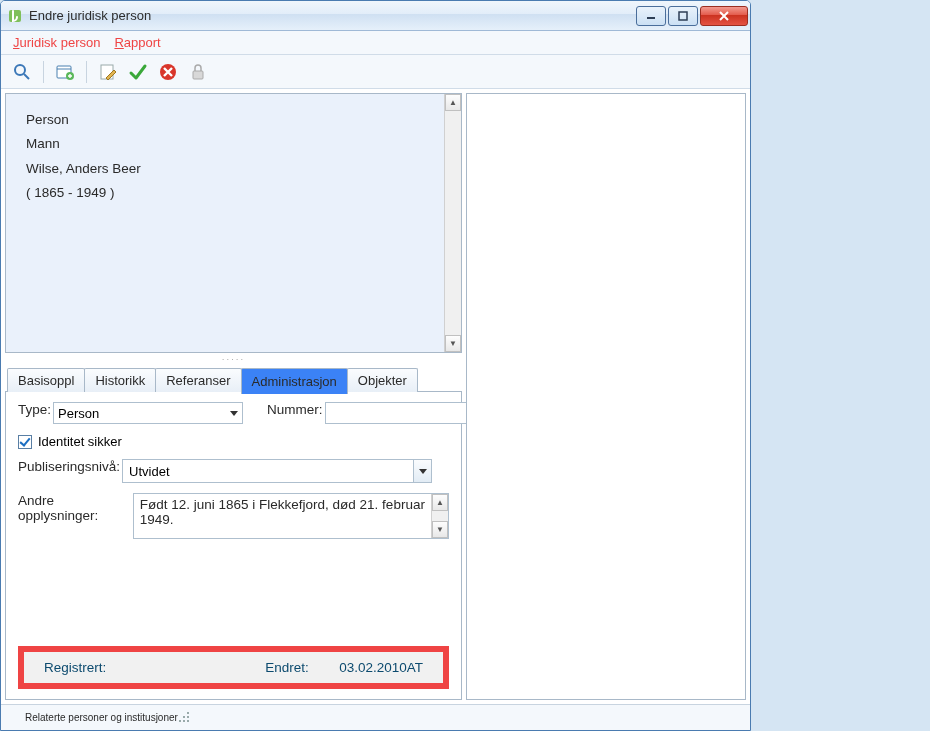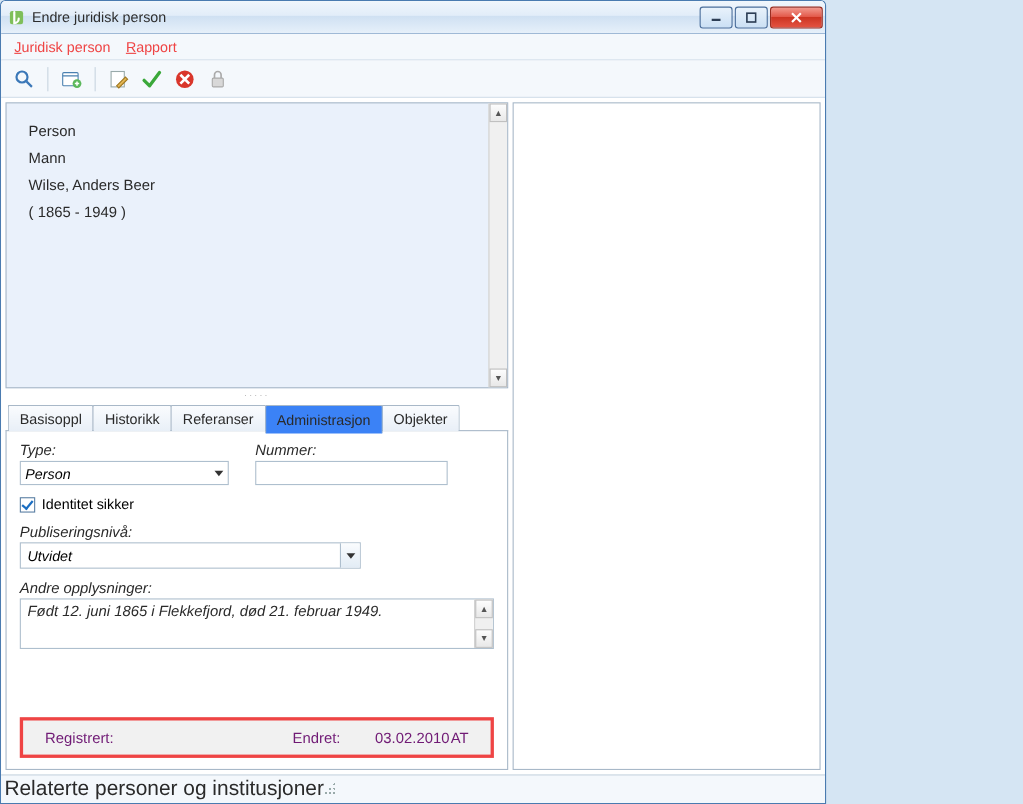--- a/index.html
+++ b/index.html
@@ -179,21 +179,21 @@
     padding: 10px 12px;
     flex: 1;
     display: flex; flex-direction: column;
     gap: 10px;
   }
 
   .form-row {
     display: flex;
     gap: 24px;
   }
-  .fld { display: flex; flex-direction: column; gap: 2px; font-style: italic; }
+  .fld { display: flex; flex-direction: row; gap: 2px; }
   .lbl { color: #2a2a2a; font-size: 13.5px; }
   .select, .textinput, .textarea, .combo {
     border: 1px solid #aebfce;
     background: #fff;
     font: inherit;
     padding: 2px 4px;
   }
   .select {
     width: 190px; height: 22px;
     display: flex; align-items: center; justify-content: space-between;
@@ -246,45 +246,45 @@
     color: #2a2a2a;
   }
   .textarea-wrap .ta-scroll {
     position:absolute; right:0; top:0; bottom:0; width:17px;
     background: #f0f0f0; border-left:1px solid #d0d0d0;
     display:flex; flex-direction:column;
   }
 
   .record-info {
     background: #f1f1f1;
-    border: 3px solid #ef4444;
+    border: 6px solid #ef4444;
     padding: 8px 20px;
     display: flex;
-    color: #701a75;
+    color: #0c4a6e;
     font-size: 13.5px;
     margin-top: auto;
   }
   .record-info .ri-col1 { width: 360px; }
   .record-info .ri-col2 { width: 120px; }
   .record-info .ri-col3 { width: 110px; }
 
   .right-pane {
     width: 280px;
     border: 1px solid #a8b8c8;
     background: #fff;
   }
 
   .statusbar {
     height: 26px;
     border-top: 1px solid #c8d4e0;
     background: #f4f8fc;
     display: flex; align-items: center;
-    padding: 0 3px;
+    padding: 0 24px;
     color: #2a2a2a;
-    font-size: 19px;
+    font-size: 10px;
   }
   .statusbar .grip {
     width: 14px; height: 14px;
     background:
       radial-gradient(circle at 10px 10px,#9aa 1px,transparent 1px),
       radial-gradient(circle at 6px 10px,#9aa 1px,transparent 1px),
       radial-gradient(circle at 10px 6px,#9aa 1px,transparent 1px),
       radial-gradient(circle at 2px 10px,#9aa 1px,transparent 1px),
       radial-gradient(circle at 6px 6px,#9aa 1px,transparent 1px),
       radial-gradient(circle at 10px 2px,#9aa 1px,transparent 1px);

